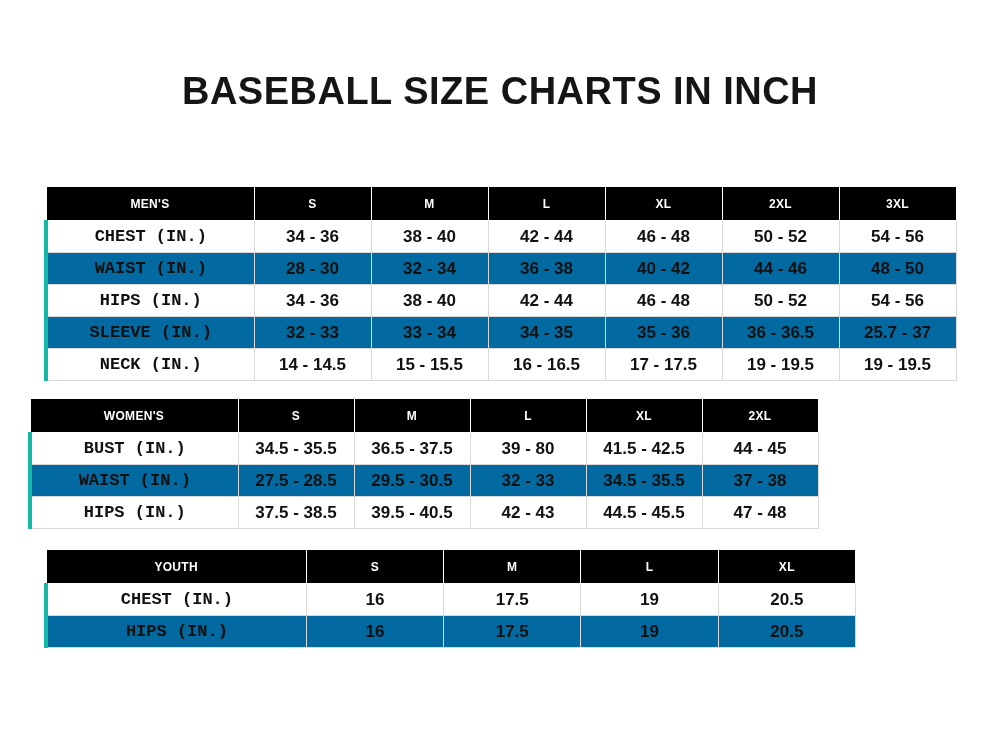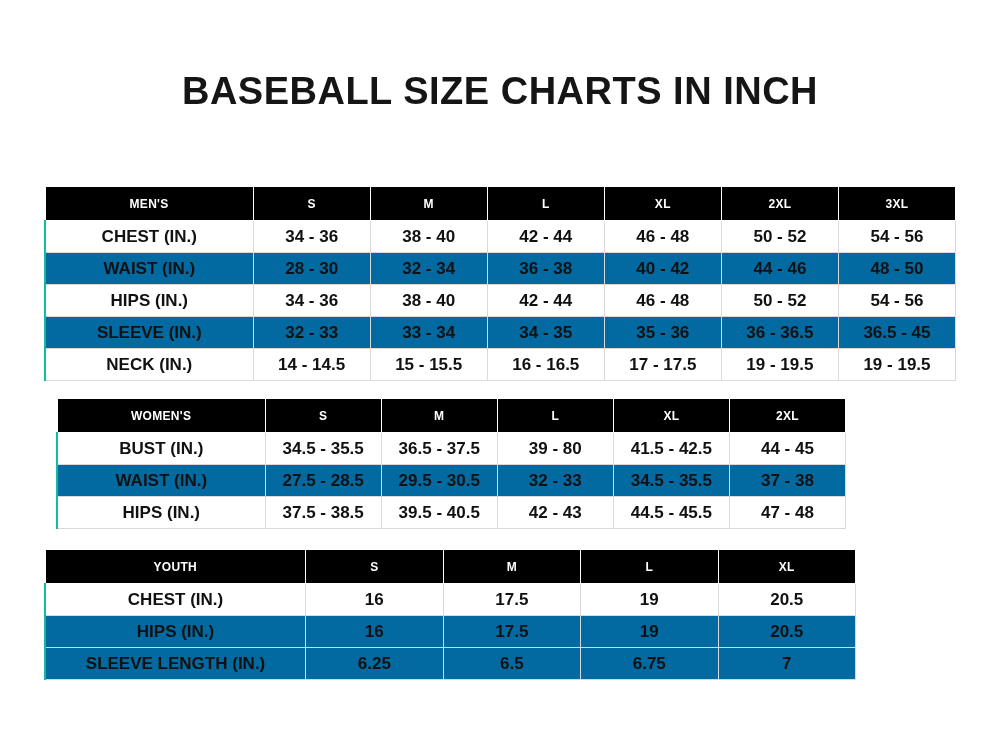--- a/index.html
+++ b/index.html
@@ -67,35 +67,36 @@
   .chart tbody td.rowlabel {
     text-align: center;
     font-size: 17px;
     color: #111111;
   }
   .chart tbody td {
     border: 1px solid #d9d9d9;
     color: #111111;
   }
   .chart tbody td.rowlabel {
-    border-left: 2px solid #14b8a6;
+    border-left: 4px solid #14b8a6;
+    font-family: Liberation Mono, monospace;
   }
 
   
   #mens-chart {
     top: 186px;
     left: 44px;
     width: 912px;
   }
   #mens-chart col.c0 { width: 208px; }
   #mens-chart col.cx { width: 117px; }
 
   #womens-chart {
     top: 398px;
-    left: 56px;
+    left: 28px;
     width: 790px;
   }
   #womens-chart col.c0 { width: 208px; }
   #womens-chart col.cx { width: 116px; }
 
   #youth-chart {
     top: 549px;
     left: 44px;
     width: 812px;
     padding-left: 40px;
@@ -159,21 +160,21 @@
         <td>50 - 52</td>
         <td>54 - 56</td>
       </tr>
       <tr class="even">
         <td class="rowlabel">SLEEVE (IN.)</td>
         <td>32 - 33</td>
         <td>33 - 34</td>
         <td>34 - 35</td>
         <td>35 - 36</td>
         <td>36 - 36.5</td>
-        <td>36.5 - 45</td>
+        <td>25.7 - 37</td>
       </tr>
       <tr class="odd">
         <td class="rowlabel">NECK (IN.)</td>
         <td>14 - 14.5</td>
         <td>15 - 15.5</td>
         <td>16 - 16.5</td>
         <td>17 - 17.5</td>
         <td>19 - 19.5</td>
         <td>19 - 19.5</td>
       </tr>
@@ -252,23 +253,16 @@
         <td>19</td>
         <td>20.5</td>
       </tr>
       <tr class="even">
         <td class="rowlabel">HIPS (IN.)</td>
         <td>16</td>
         <td>17.5</td>
         <td>19</td>
         <td>20.5</td>
       </tr>
-      <tr class="even">
-        <td class="rowlabel">SLEEVE LENGTH (IN.)</td>
-        <td>6.25</td>
-        <td>6.5</td>
-        <td>6.75</td>
-        <td>7</td>
-      </tr>
     </tbody>
   </table>
 
 </div>
 
 </body></html>

